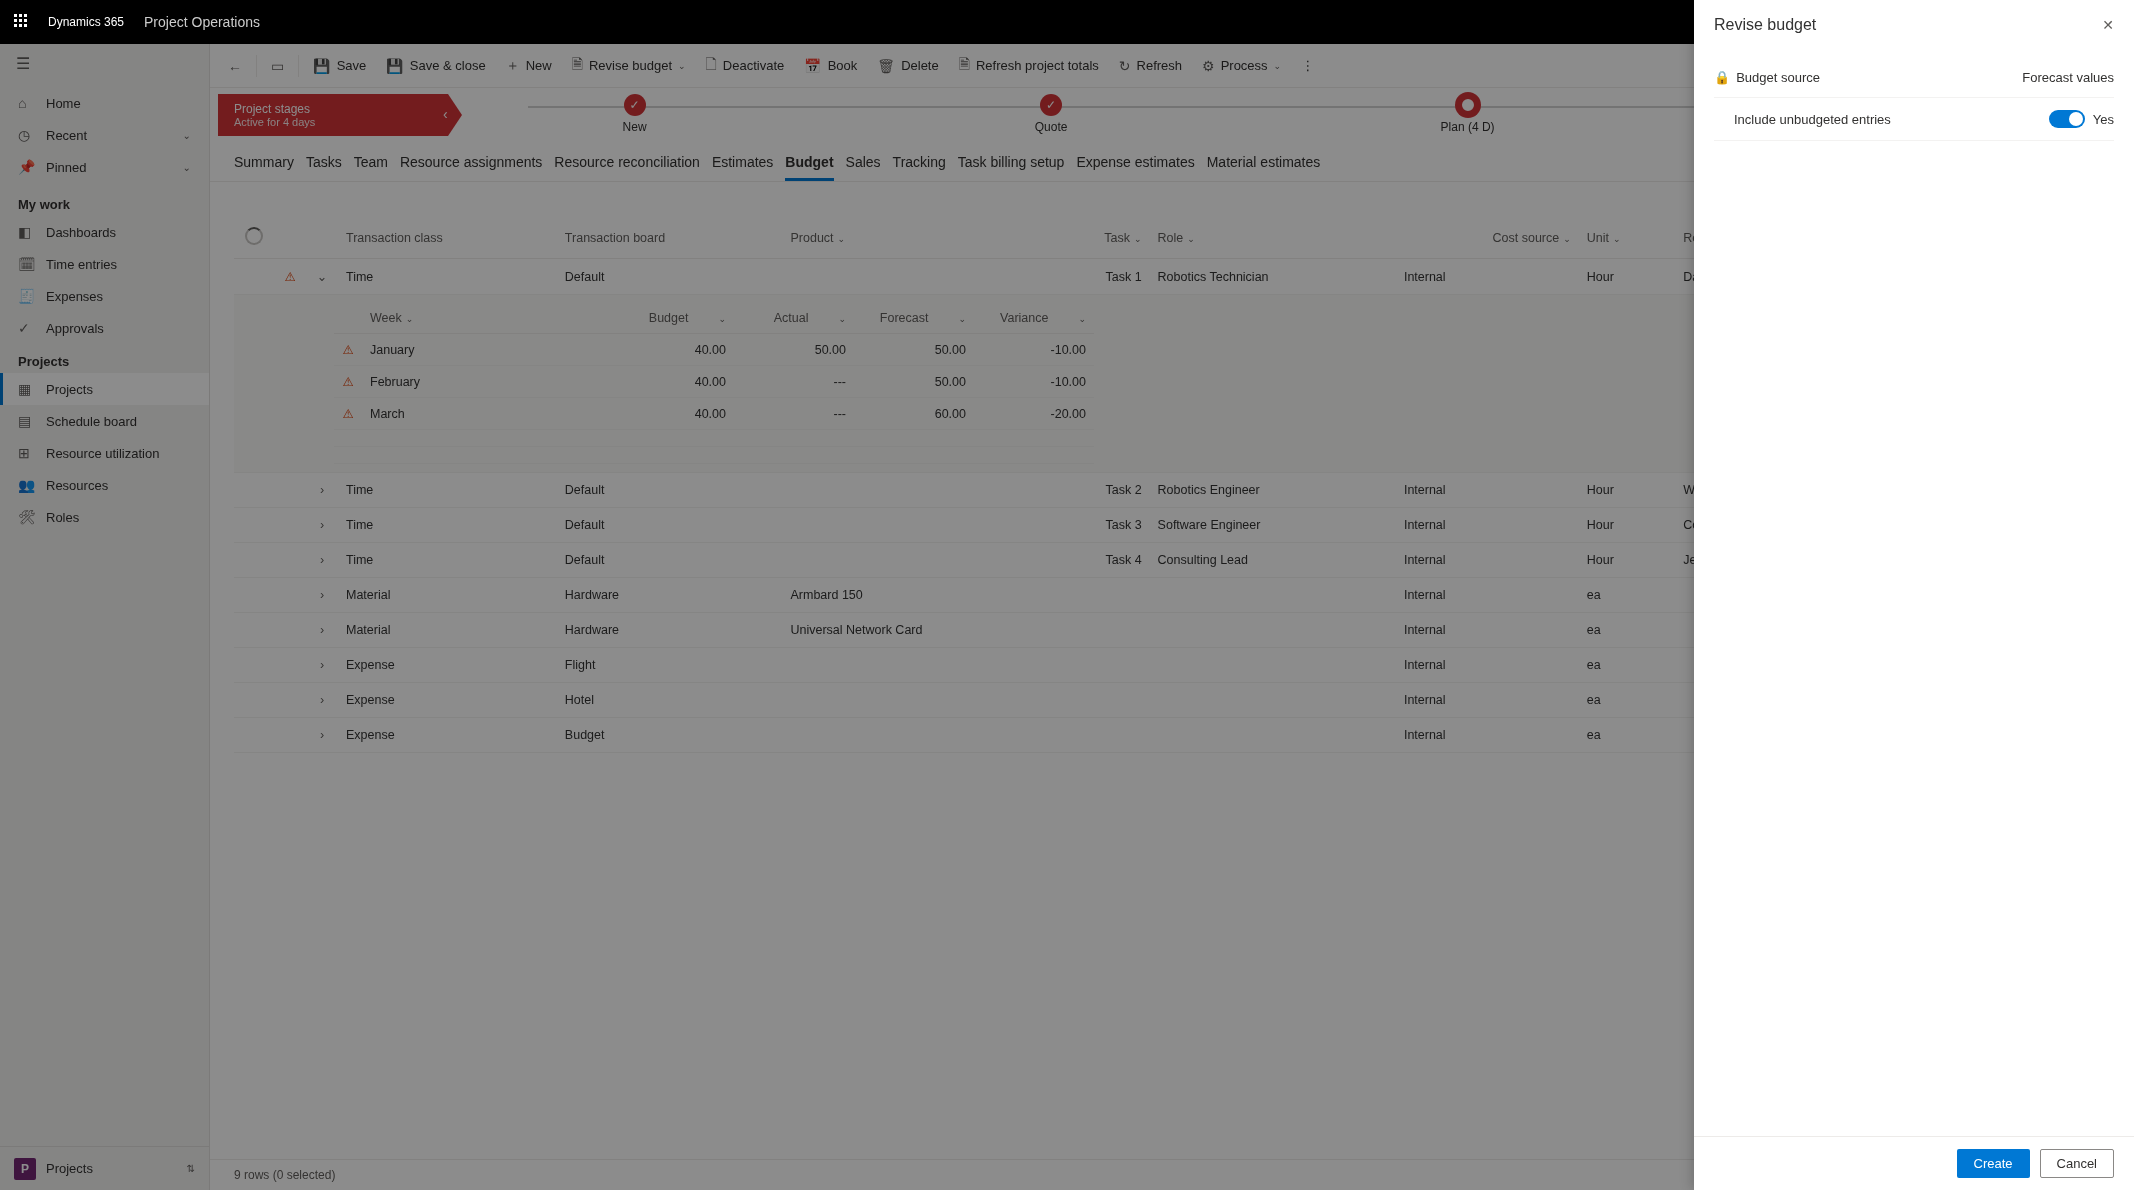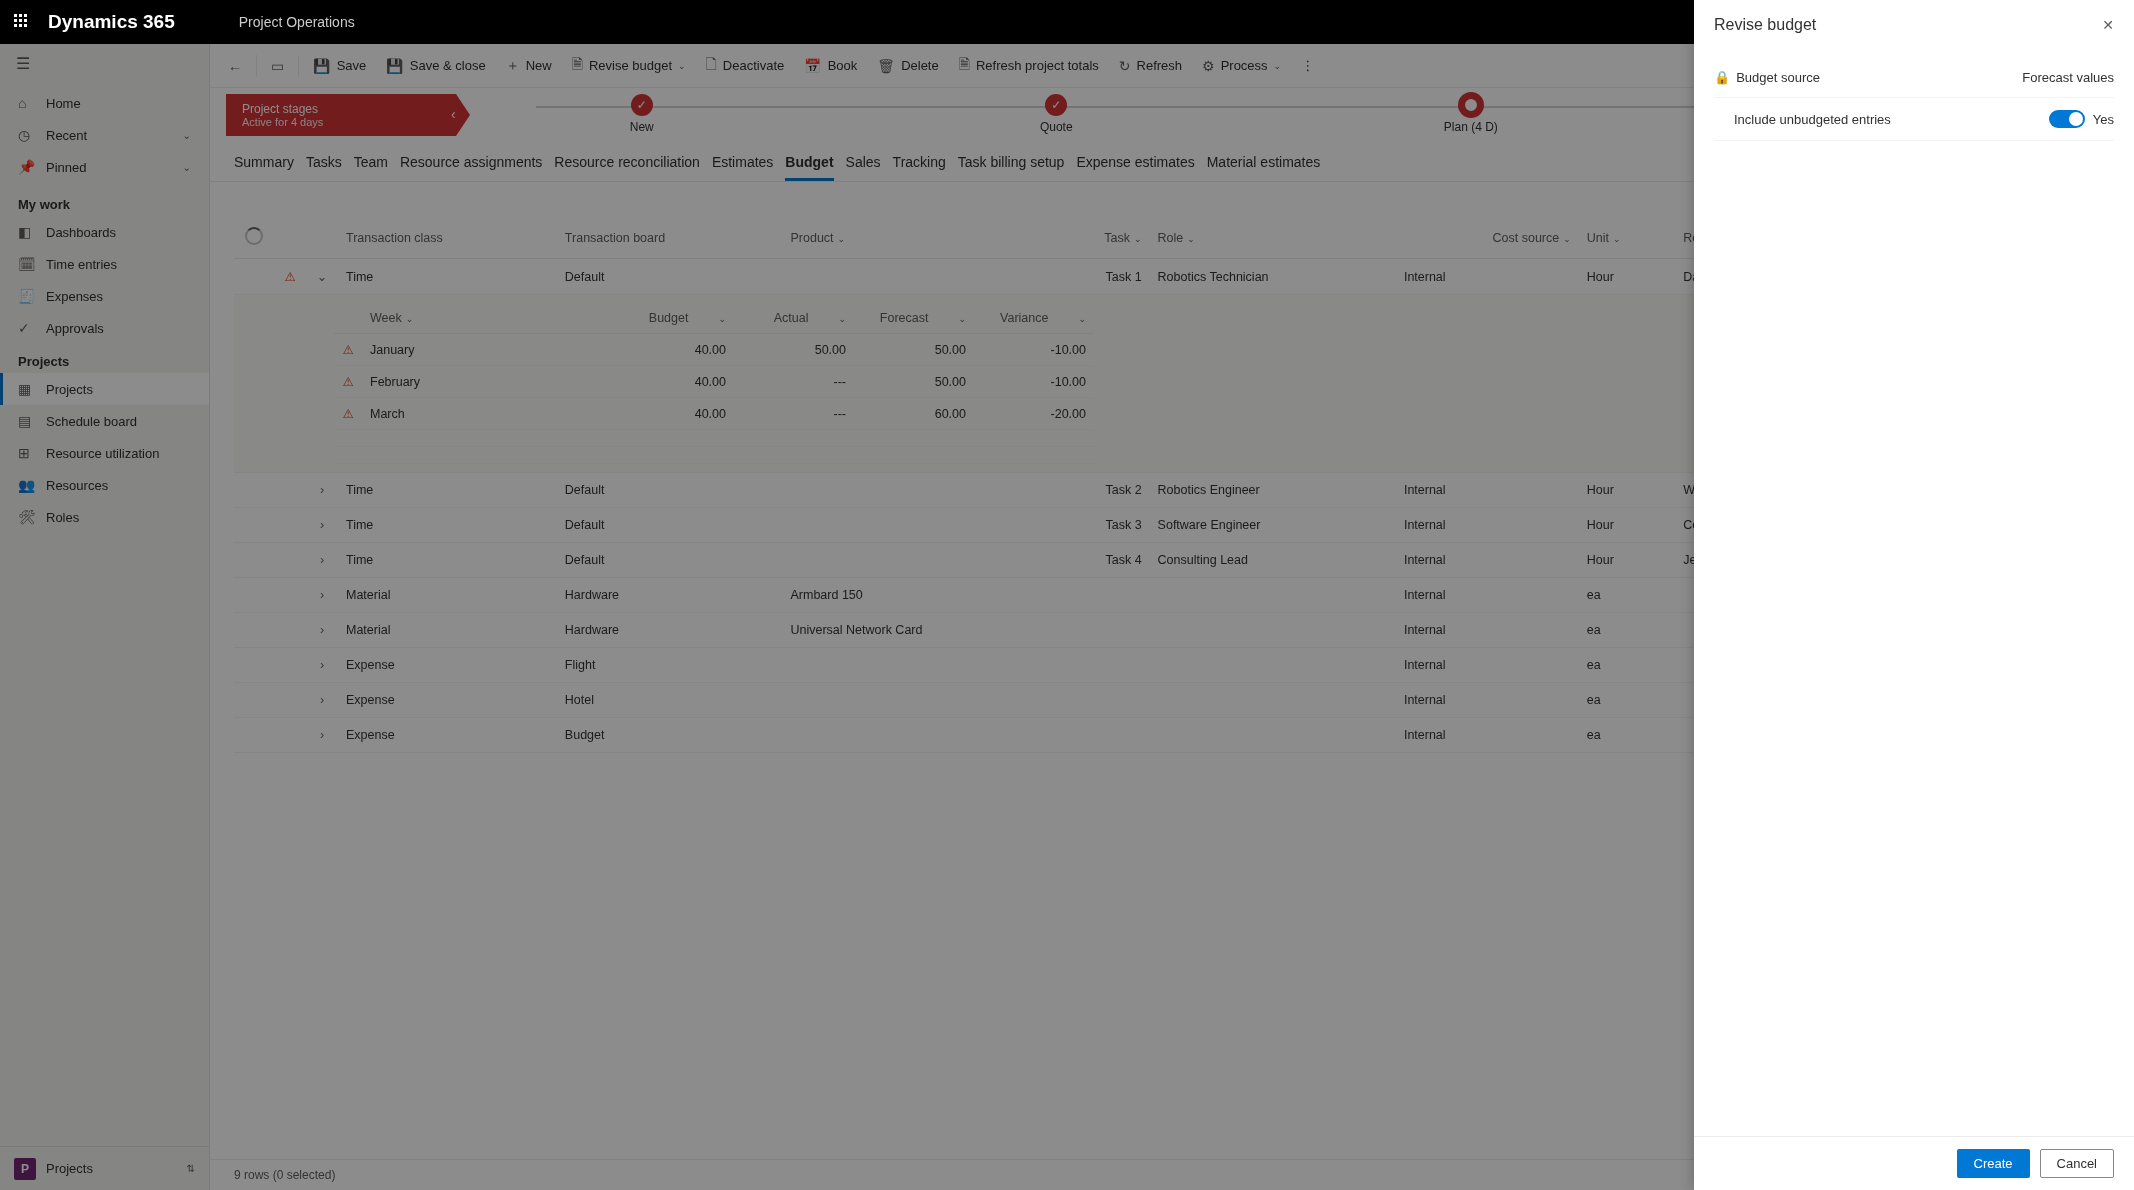--- a/index.html
+++ b/index.html
@@ -2,22 +2,22 @@
 <html><head>
 <meta charset="utf-8">
 <style>
 * { box-sizing: border-box; margin: 0; padding: 0; }
 body { font-family: "Segoe UI", Arial, sans-serif; font-size: 13px; color: #333; background: #fff; overflow: hidden; width: 2134px; height: 1190px; position: relative; }
 
 
 .top-bar { height: 44px; background: #000; color: #fff; display: flex; align-items: center; padding: 0 14px; }
 .waffle { width: 16px; height: 16px; display: grid; grid-template-columns: repeat(3,3px); grid-template-rows: repeat(3,3px); gap: 2px; margin-right: 18px; }
 .waffle span { background: #fff; }
-.top-brand { font-weight: 700; margin-right: 20px; font-size: 19px; }
-.top-module { font-size: 14px; color: #ccc; margin-left: 44px; }
+.top-brand { font-weight: 400; margin-right: 20px; font-size: 12px; }
+.top-module { font-size: 14px; color: #ccc; }
 
 
 .left-nav { position: absolute; top: 44px; left: 0; width: 210px; bottom: 0; background: #f3f2f1; border-right: 1px solid #e1dfdd; }
 .hamburger { padding: 10px 16px; color: #605e5c; font-size: 16px; }
 .nav-sec { padding: 4px 0; }
 .nav-item { display: flex; align-items: center; padding: 8px 18px; color: #323130; font-size: 13px; cursor: pointer; }
 .nav-item .icon { width: 18px; margin-right: 10px; color: #605e5c; font-size: 14px; }
 .nav-item .chev { margin-left: auto; color: #605e5c; font-size: 10px; }
 .nav-header { padding: 10px 18px 4px; font-weight: 600; font-size: 13px; color: #323130; }
 .nav-item.active { border-left: 3px solid #0078d4; background: #fff; padding-left: 15px; }
@@ -34,21 +34,21 @@
 .cmd-btn .ci { color: #0078d4; font-size: 14px; }
 .cmd-sep { width: 1px; height: 22px; background: #edebe9; margin: 0 4px; }
 
 
 .rec-header { padding: 14px 24px 4px; }
 .rec-title { font-size: 22px; font-weight: 600; display: inline-block; }
 .rec-state { font-size: 13px; color: #605e5c; margin-left: 6px; }
 .rec-subtitle { font-size: 12px; color: #605e5c; margin-top: 4px; }
 
 
-.bpf { position: relative; height: 42px; margin: 6px 0 0 16px; display: flex; align-items: center; }
+.bpf { position: relative; height: 42px; margin: 6px 0 0 8px; display: flex; align-items: center; }
 .bpf-pill { position: absolute; left: 0; top: 0; bottom: 0; width: 230px; background: #d13438; color: #fff; padding: 6px 16px; display: flex; flex-direction: column; justify-content: center; }
 .bpf-pill::after { content: ""; position: absolute; right: -14px; top: 0; bottom: 0; width: 0; border-left: 14px solid #d13438; border-top: 21px solid transparent; border-bottom: 21px solid transparent; }
 .bpf-pill .p1 { font-size: 12px; }
 .bpf-pill .p2 { font-size: 11px; opacity: .9; }
 .bpf-track { flex: 1; margin-left: 250px; position: relative; height: 42px; }
 .bpf-line { position: absolute; top: 12px; left: 60px; right: 90px; height: 2px; background: #d1d1d1; }
 .bpf-stage { position: absolute; text-align: center; font-size: 12px; color: #323130; top: 0; width: 120px; margin-left: -60px; }
 .bpf-dot { width: 22px; height: 22px; border-radius: 50%; margin: 0 auto 4px; display: flex; align-items: center; justify-content: center; font-size: 12px; color: #fff; }
 .bpf-dot.done { background: #d13438; }
 .bpf-dot.active { background: #fff; border: 5px solid #d13438; box-shadow: 0 0 0 2px #d13438; width: 22px; height: 22px; }

